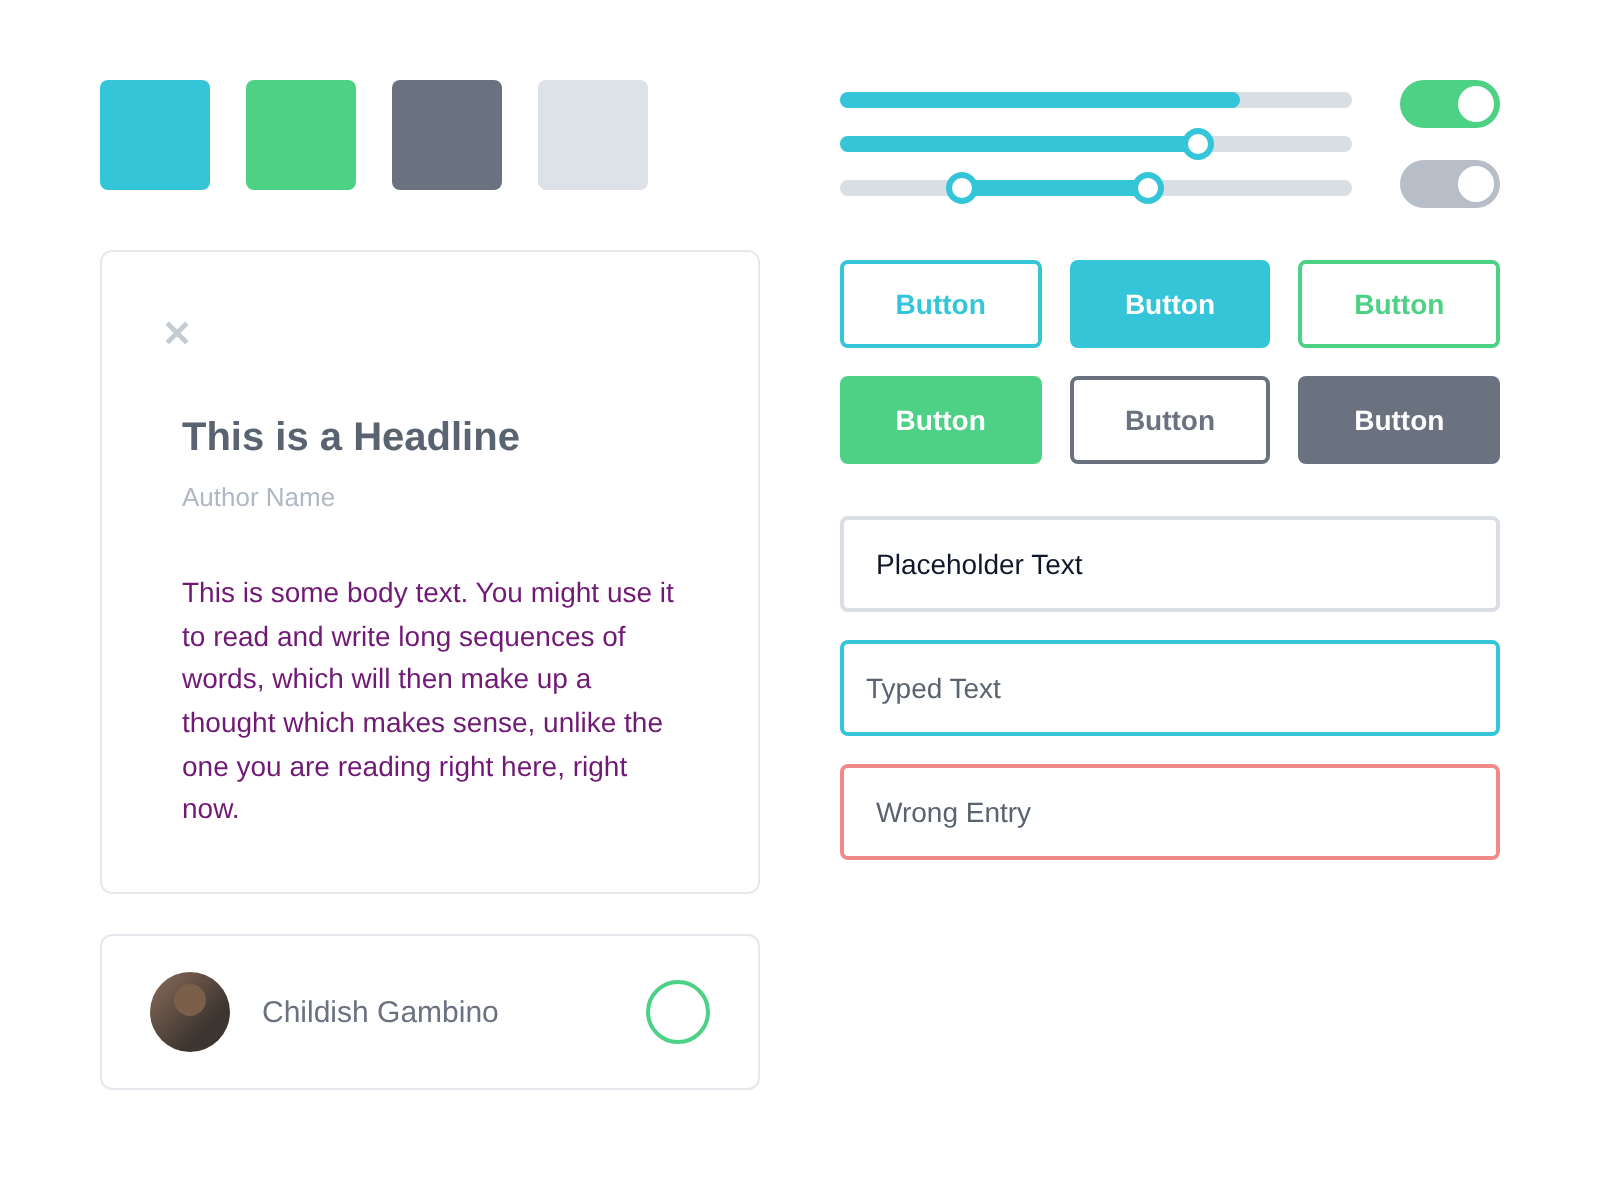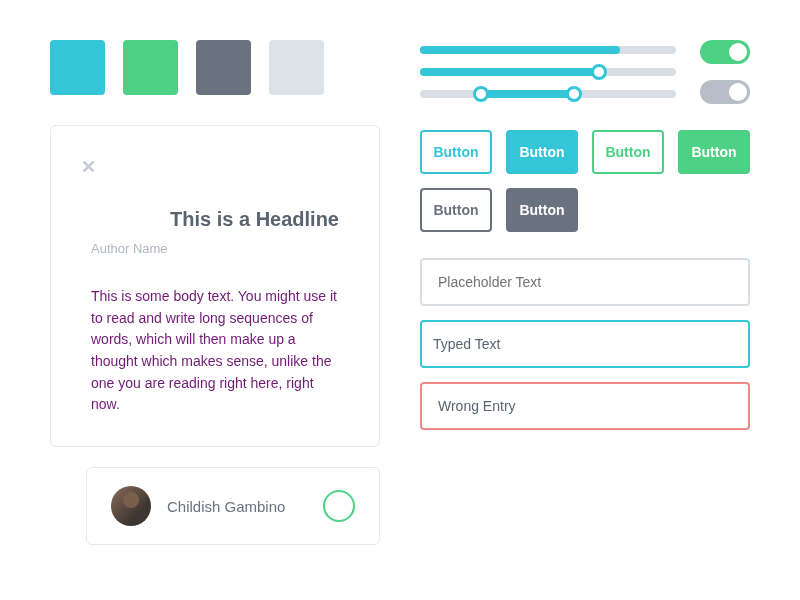--- a/index.html
+++ b/index.html
@@ -50,41 +50,39 @@
       font-weight: bold;
       margin-bottom: 30px;
       cursor: pointer;
       display: inline-block;
     }
     .headline {
       color: #5a6470;
       font-size: 20px;
       font-weight: 700;
       margin-bottom: 10px;
-      text-align: right;
     }
     .author {
       color: #b0b8c1;
       font-size: 13px;
       margin-bottom: 30px;
     }
     .body-text {
       color: #701a75;
       font-size: 14px;
       line-height: 1.55;
     }
     
     .profile-card {
       border: 1px solid #e5e8ec;
       border-radius: 6px;
       padding: 18px 24px;
       display: flex;
       align-items: center;
       gap: 16px;
-      margin-left: 36px;
     }
     .avatar {
       width: 40px;
       height: 40px;
       border-radius: 50%;
       background: linear-gradient(135deg, #8a6d5a 0%, #3d3530 70%);
       flex-shrink: 0;
       position: relative;
       overflow: hidden;
     }
@@ -166,21 +164,21 @@
       height: 18px;
       background: #fff;
       border-radius: 50%;
       top: 3px;
     }
     .toggle-on .toggle-knob { right: 3px; }
     .toggle-off .toggle-knob { right: 3px; }
     
     .button-grid {
       display: grid;
-      grid-template-columns: 1fr 1fr 1fr 1fr;
+      grid-template-columns: 1fr 1fr 1fr;
       gap: 14px;
       margin-bottom: 26px;
     }
     .btn {
       height: 44px;
       border-radius: 4px;
       font-size: 14px;
       font-weight: 700;
       display: flex;
       align-items: center;
@@ -202,21 +200,21 @@
     }
     .input {
       height: 48px;
       border: 2px solid;
       border-radius: 4px;
       padding: 0 16px;
       display: flex;
       align-items: center;
       font-size: 14px;
     }
-    .input-placeholder { border-color: #d9dee5; color: #737373; }
+    .input-placeholder { border-color: #d9dee5; color: #0f172a; }
     .input-typed { border-color: #34c6d8; color: #5a6470; padding-left: 11px; }
     .input-error { border-color: #f08a8a; color: #5a6470; }
   </style>
 </head>
 <body>
 
 <div class="container">
   <div class="left-col">
     <div class="swatches">
       <div class="swatch" style="background:#34c6d8"></div>

